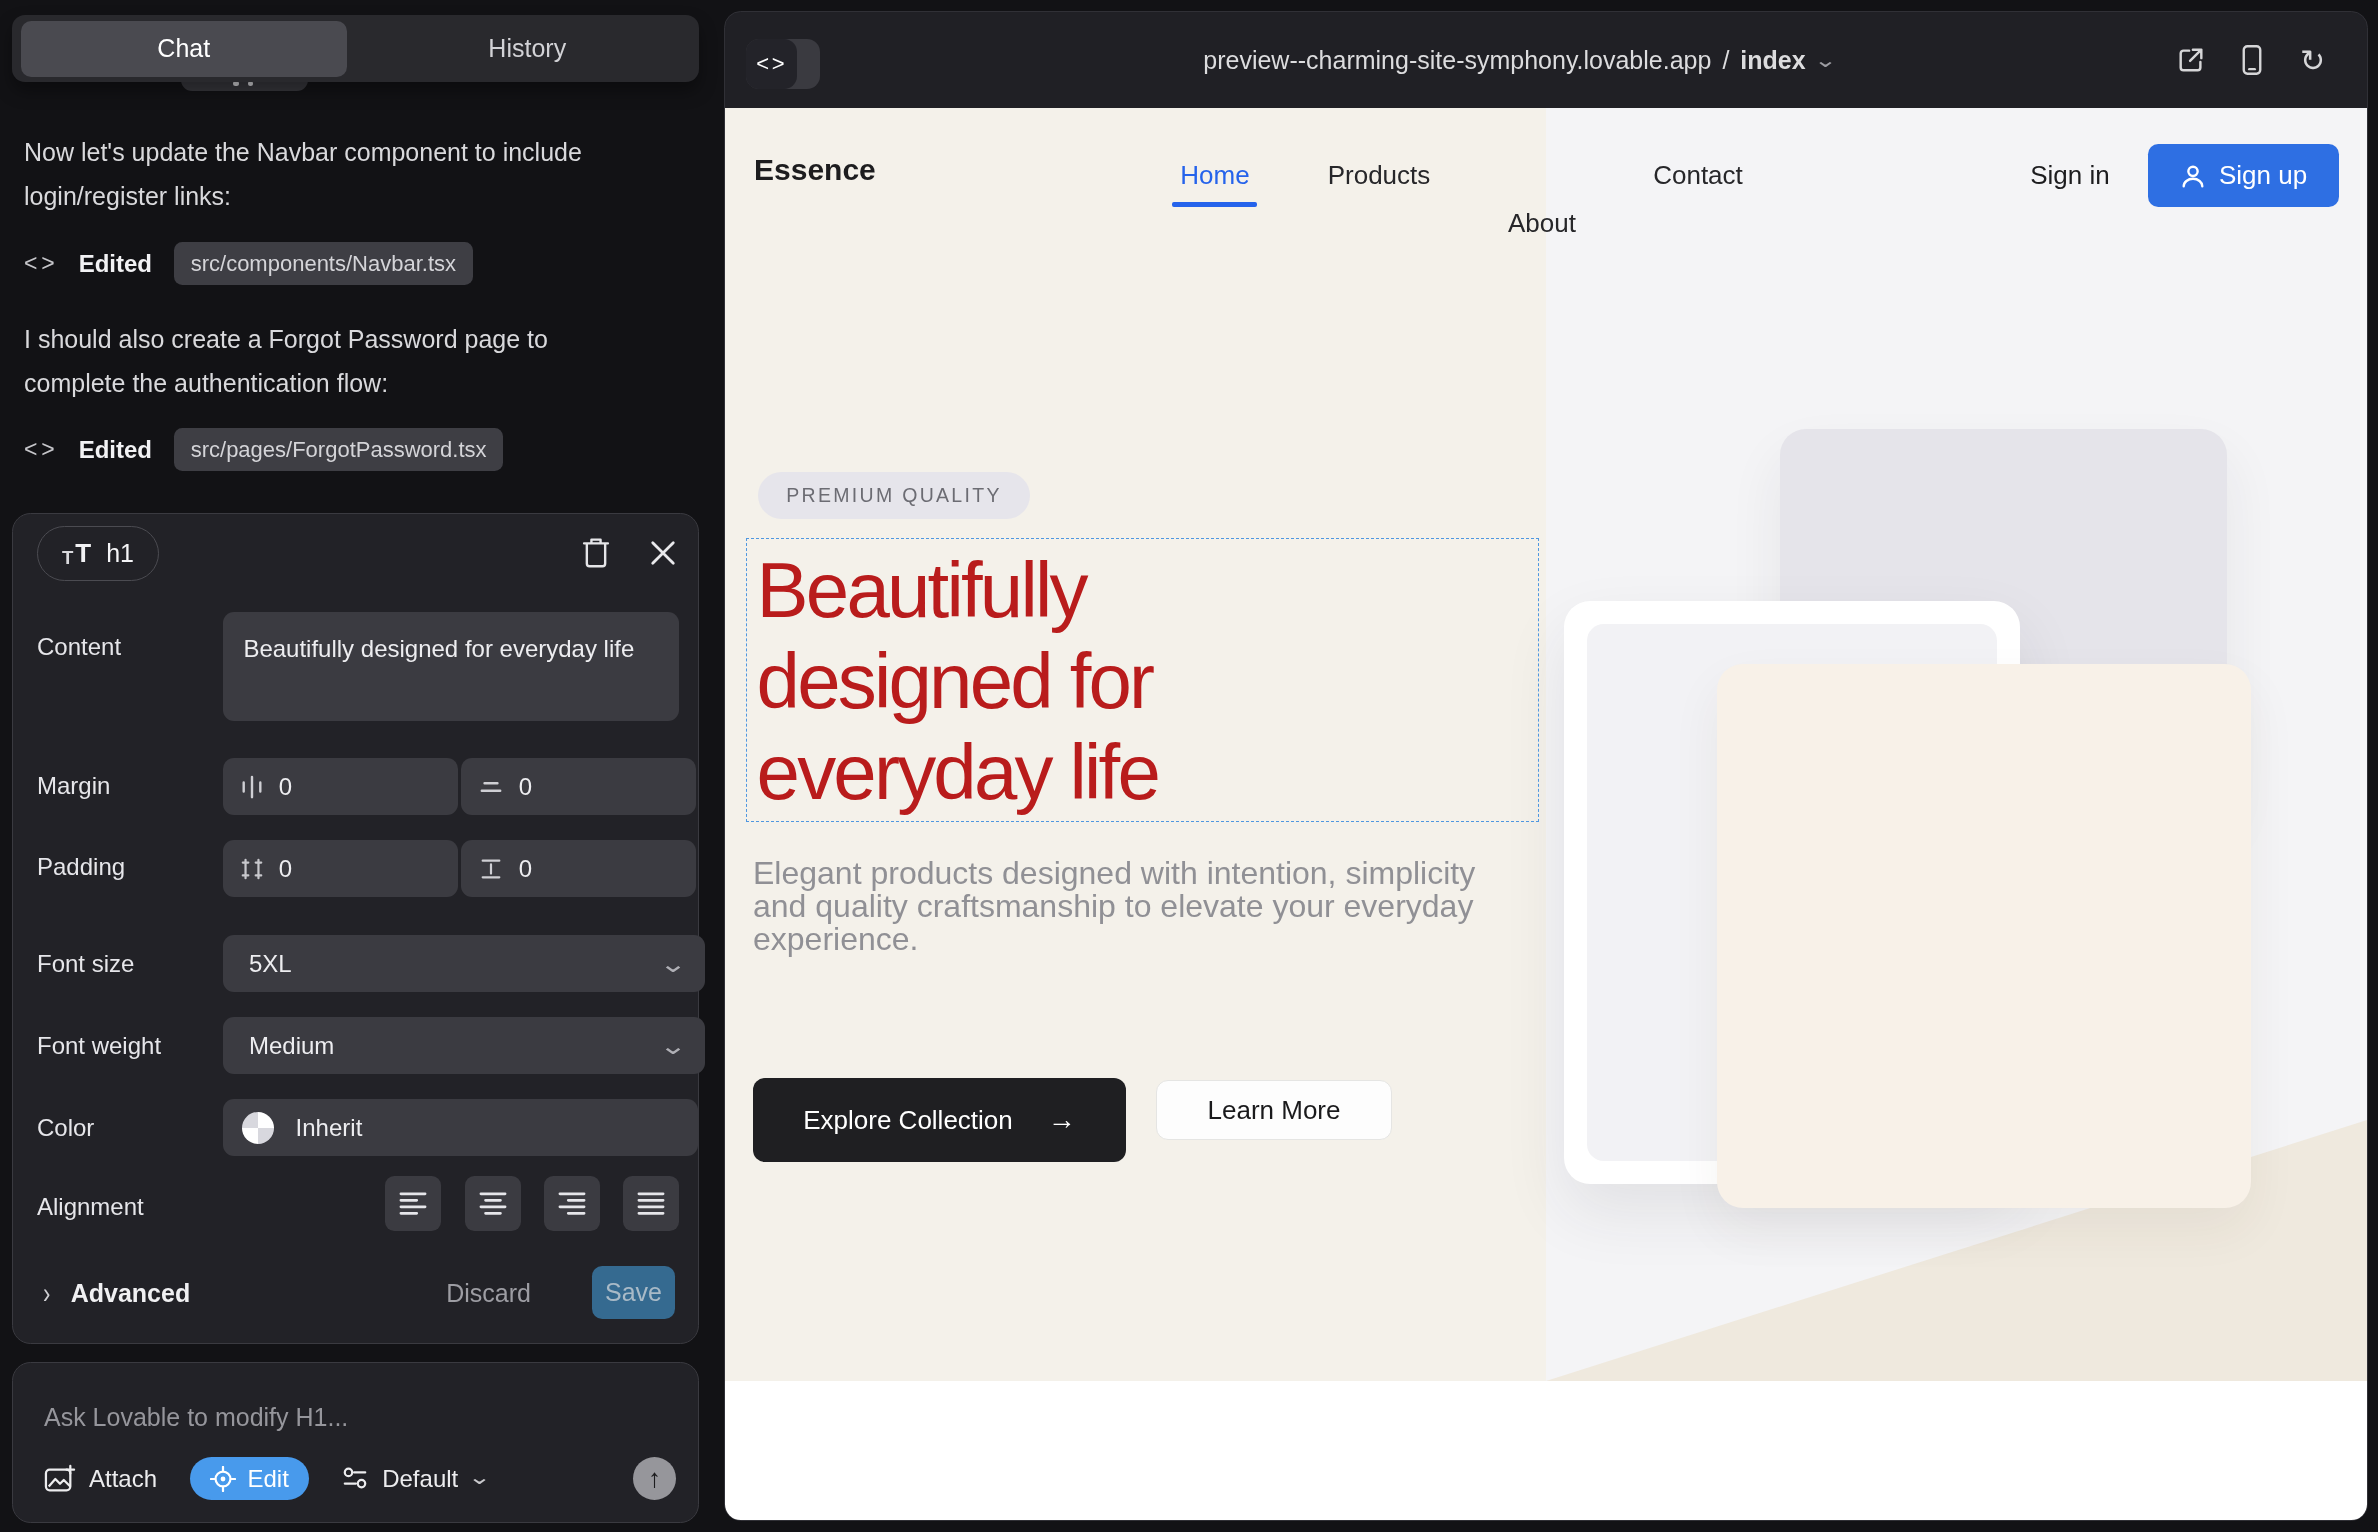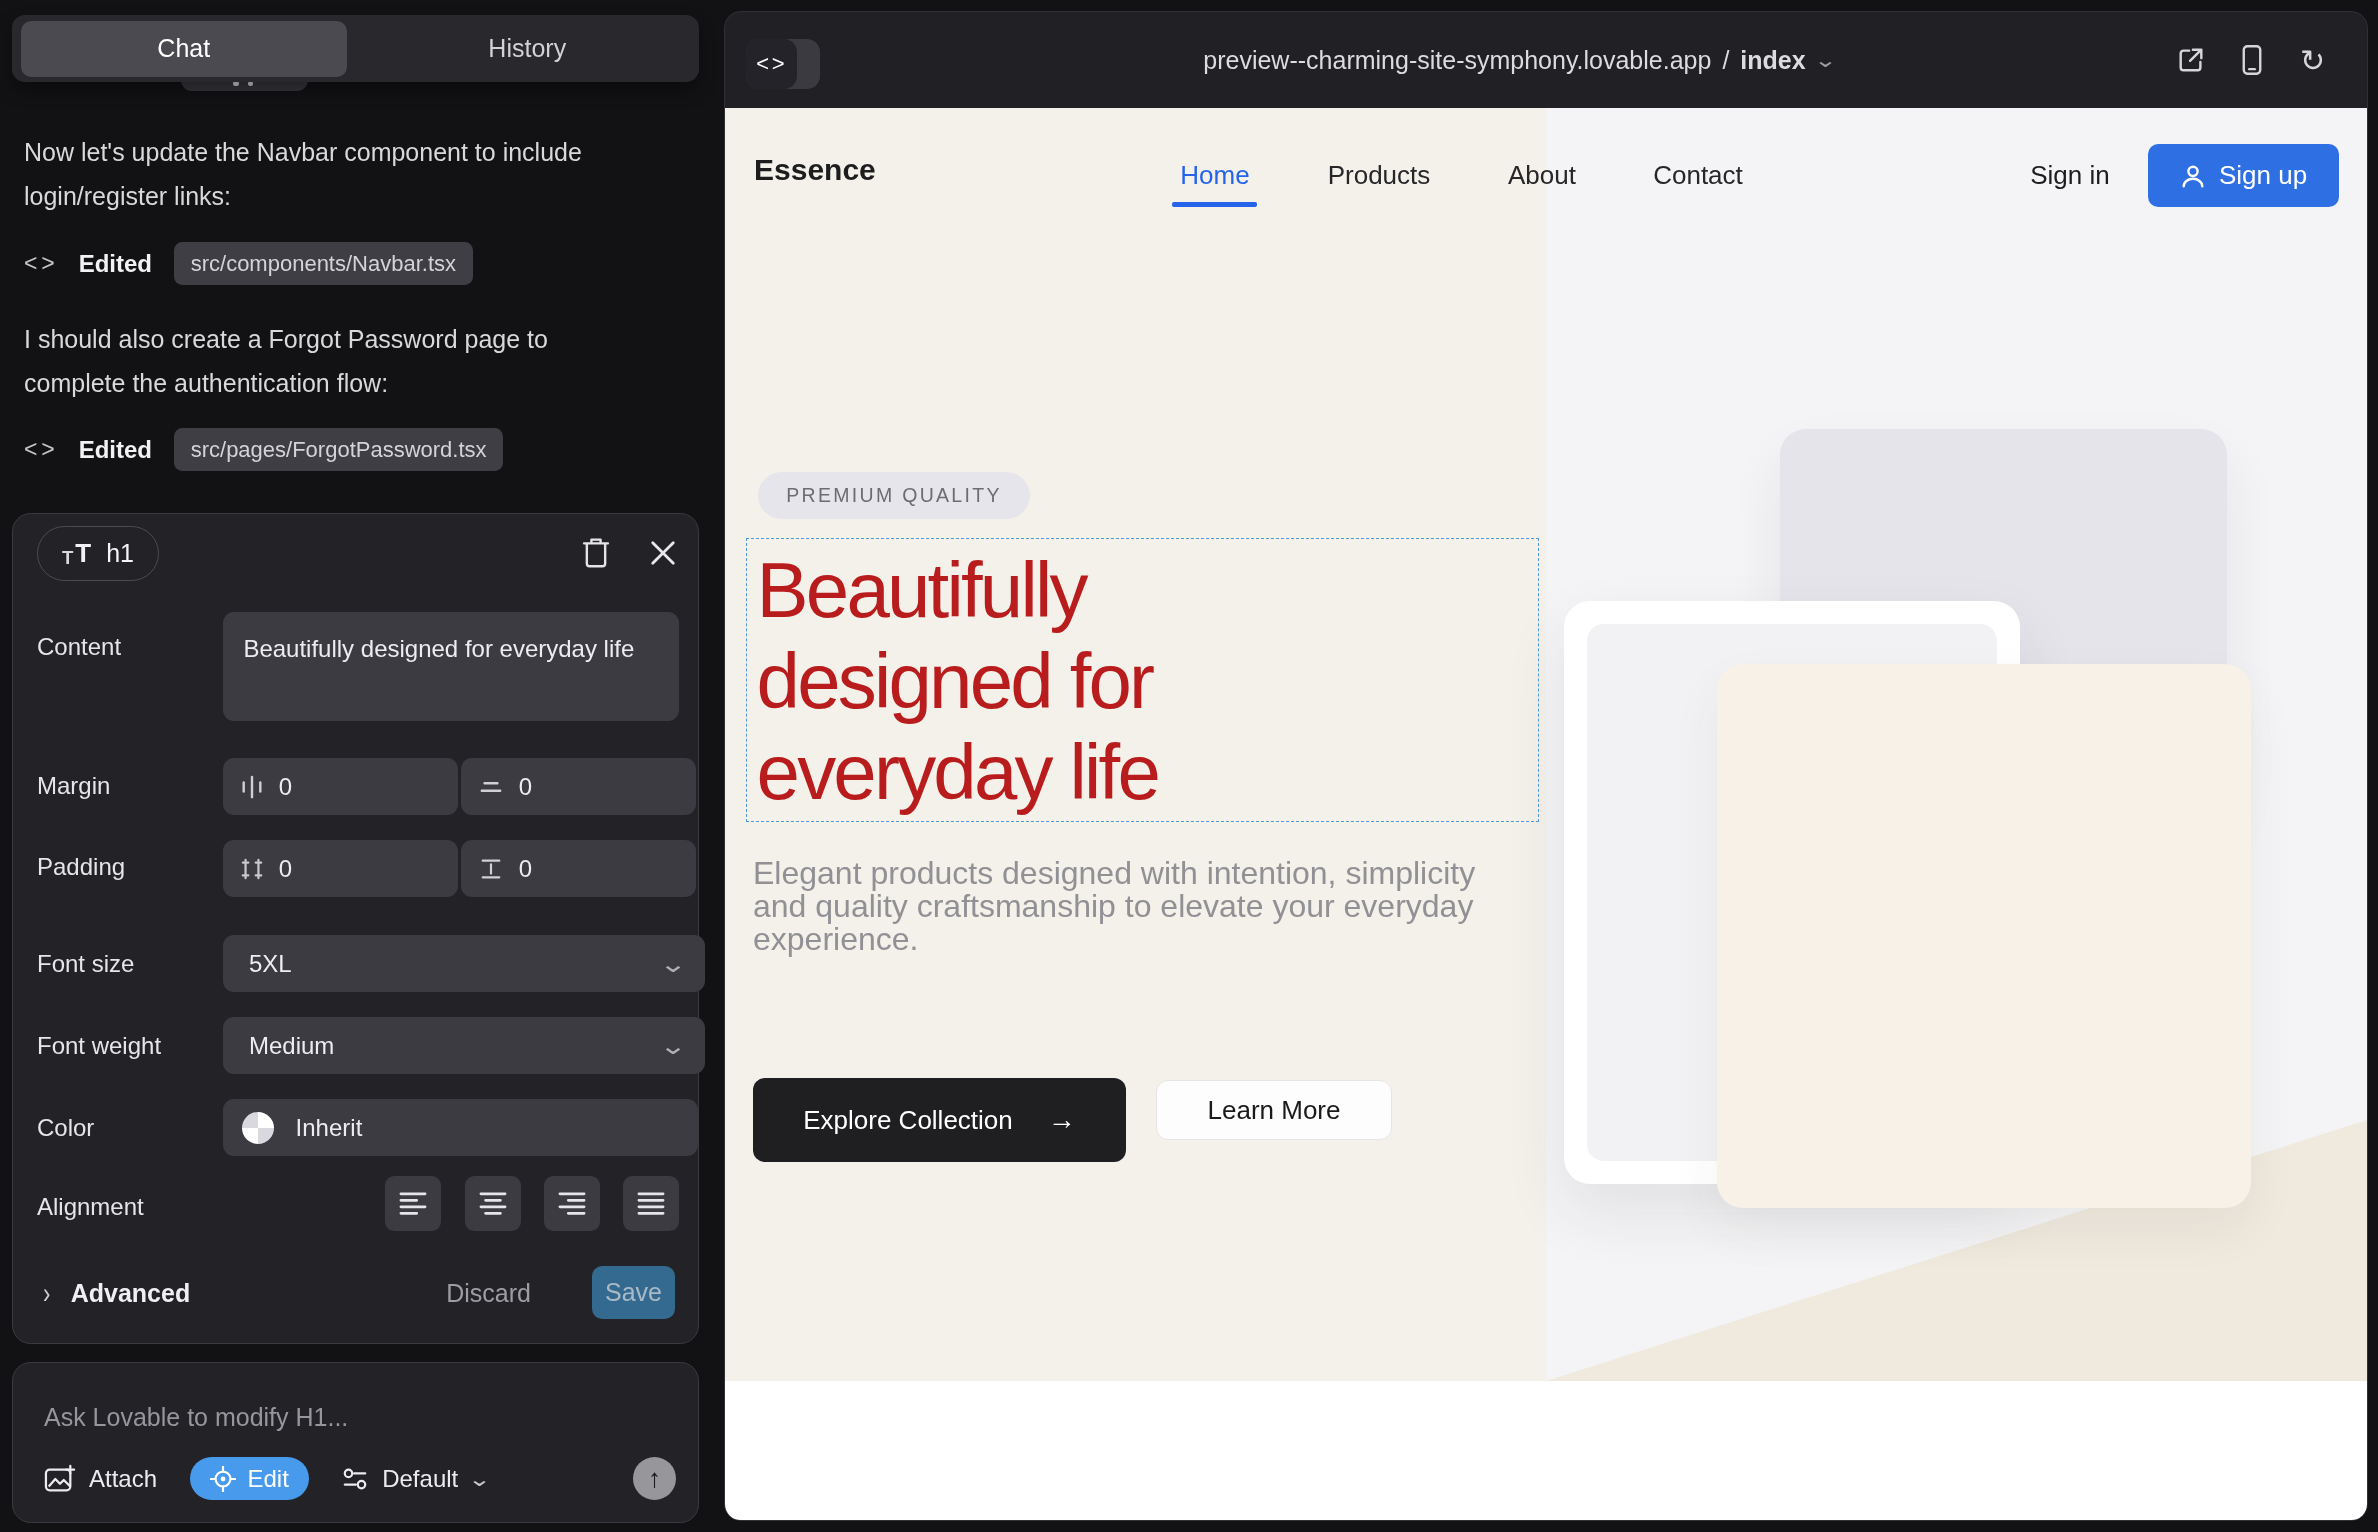--- a/index.html
+++ b/index.html
@@ -39,21 +39,21 @@
   .adv .chev{font-size:22px;color:#cfcfd3;font-weight:normal;transform:scaleY(1.3);}
   .discard{position:absolute;right:167px;top:1278px;font-size:25px;color:#9d9da3;cursor:pointer;}
   .savebtn{position:absolute;right:23px;top:1265px;width:83px;height:53px;background:#356a90;border-radius:10.2px;color:#a9bac7;font-size:25px;display:flex;align-items:center;justify-content:center;cursor:pointer;}
   .swatch{width:32px;height:32px;border-radius:50%;background:conic-gradient(#ffffff 0 90deg,#d8d8de 90deg 180deg,#ffffff 180deg 270deg,#d8d8de 270deg);}
   
   .promptbox{position:absolute;left:12px;top:1362px;width:687px;height:161px;background:#222227;border:0.9px solid #3a3a40;border-radius:18.6px;box-sizing:border-box;z-index:4;}
   .placeholder{position:absolute;left:31px;top:40px;font-size:25px;color:#96969c;}
   .prow{position:absolute;left:31px;bottom:22px;right:22px;height:43px;display:flex;align-items:center;}
   .attach{display:flex;align-items:center;gap:13px;color:#ececee;font-size:24px;cursor:pointer;}
   .editpill{margin-left:33px;height:43px;padding:0 20.4px;border-radius:927px;background:#489aec;display:flex;align-items:center;gap:11px;color:#fff;font-size:24px;cursor:pointer;}
-  .defaultbtn{margin-left:32px;display:flex;align-items:center;gap:13px;color:#ececee;font-size:24px;cursor:pointer;}
+  .defaultbtn{margin-left:32px;display:flex;align-items:flex-start;gap:13px;color:#ececee;font-size:24px;cursor:pointer;}
   .defaultbtn .chev{color:#c9c9cd;font-size:20.4px;transform:scaleX(1.4);}
   .upbtn{margin-left:auto;width:43px;height:43px;border-radius:50%;background:#96969b;color:#1c1c1e;font-size:26px;font-weight:bold;display:flex;align-items:center;justify-content:center;cursor:pointer;}
   
   .browser{position:absolute;left:724px;top:11px;width:1644px;height:1510px;background:#202025;border:0.9px solid #303036;border-radius:16.7px;overflow:hidden;box-sizing:border-box;}
   .chrome{position:absolute;left:0;top:0;right:0;height:96px;}
   .toggle{position:absolute;left:21.3px;top:27px;width:74px;height:50px;background:#3a3a40;border-radius:13px;}
   .toggle .seg{position:absolute;left:0;top:0;width:51px;height:50px;background:#232329;border-radius:13px;display:flex;align-items:center;justify-content:center;color:#fff;font-size:22px;letter-spacing:2.8px;cursor:pointer;}
   .urlrow{position:absolute;left:186px;right:241px;top:0;height:96px;display:flex;align-items:center;justify-content:center;gap:11px;color:#dcdcde;font-size:25px;cursor:pointer;}
   .urlrow .chev{color:#9d9da3;font-size:20.4px;transform:scaleX(1.4);}
   .chromeicons{position:absolute;right:37px;top:0;height:96px;display:flex;align-items:center;gap:26px;}
@@ -324,21 +324,21 @@
 
     <div class="card-gray"></div>
     <div class="card-white">
         <div class="inner"></div>
       </div>
     <div class="card-cream"></div>
 
     <div class="brand">Essence</div>
     <span class="navlink active" style="left:490px;">Home</span>
     <span class="navlink" style="left:654px;">Products</span>
-    <span class="navlink" style="left:817px;">About</span>
+    <span class="navlink" style="left:817px;margin-top:48px;">About</span>
     <span class="navlink" style="left:973px;">Contact</span>
     <div class="home-underline"></div>
     <span class="signin" style="left:1345px;">Sign in</span>
     <div class="signup">
       <span>
         <svg width="26" height="26" viewBox="0 0 28 28">
           <circle cx="14" cy="9" r="5" fill="none" stroke="#ffffff" stroke-width="2.6"></circle>
           <path d="M4 25 a10 8 0 0 1 20 0" fill="none" stroke="#ffffff" stroke-width="2.6" stroke-linecap="round"></path>
         </svg>
       </span>

